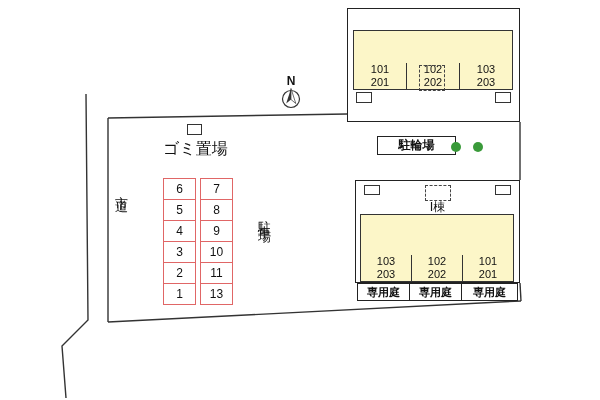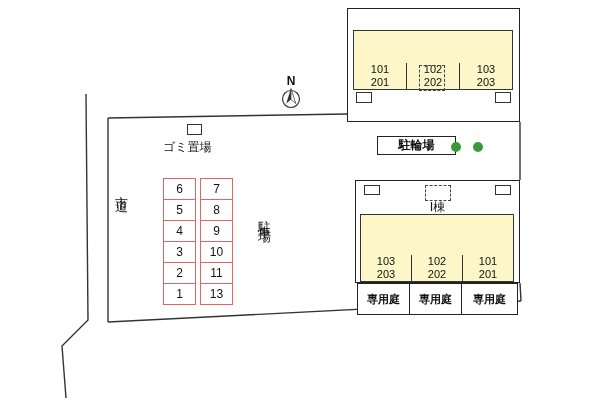--- a/index.html
+++ b/index.html
@@ -42,28 +42,28 @@
   .bldg1 .bldg-name{top:18px;}
   .porch{position:absolute;border:1px solid #333;background:#fff;box-sizing:border-box;}
   .bldg2 .porch{top:83px;width:16px;height:11px;}
   .bldg1 .porch{top:4px;width:16px;height:10px;}
   .porch-l{left:8px;} .porch-r{right:8px;}
 
   
   .boxlabel{position:absolute;border:1.5px solid #222;background:#fff;box-sizing:border-box;
             display:flex;align-items:center;justify-content:center;font-weight:bold;}
   .bike{left:377px;top:136px;width:79px;height:19px;font-size:12px;}
-  .garden{top:283px;height:32px;font-size:11px;}
+  .garden{top:283px;height:18px;font-size:11px;}
   .g1{left:357px;width:53px;} .g2{left:409px;width:53px;} .g3{left:461px;width:57px;}
 
   .tree{position:absolute;width:10px;height:10px;border-radius:50%;background:var(--tree_green);}
   .tree1{left:451px;top:142px;} .tree2{left:473px;top:142px;}
 
   .trash-icon{position:absolute;left:187px;top:124px;width:13px;height:9px;border:1px solid #333;background:#fff;}
-  .trash-label{position:absolute;left:163px;top:139px;font-size:12px;}
+  .trash-label{position:absolute;left:163px;top:139px;font-size:16px;}
   .north-label{position:absolute;left:283px;top:74px;width:16px;text-align:center;font-size:12px;font-weight:bold;}
   .road-label{left:112px;top:186px;}
   .parking-label{left:255px;top:210px;letter-spacing:5px;}
 </style>
 </head>
 <body>
 
 <div class="canvas">
 
   <svg class="lines" viewBox="0 0 600 400">

